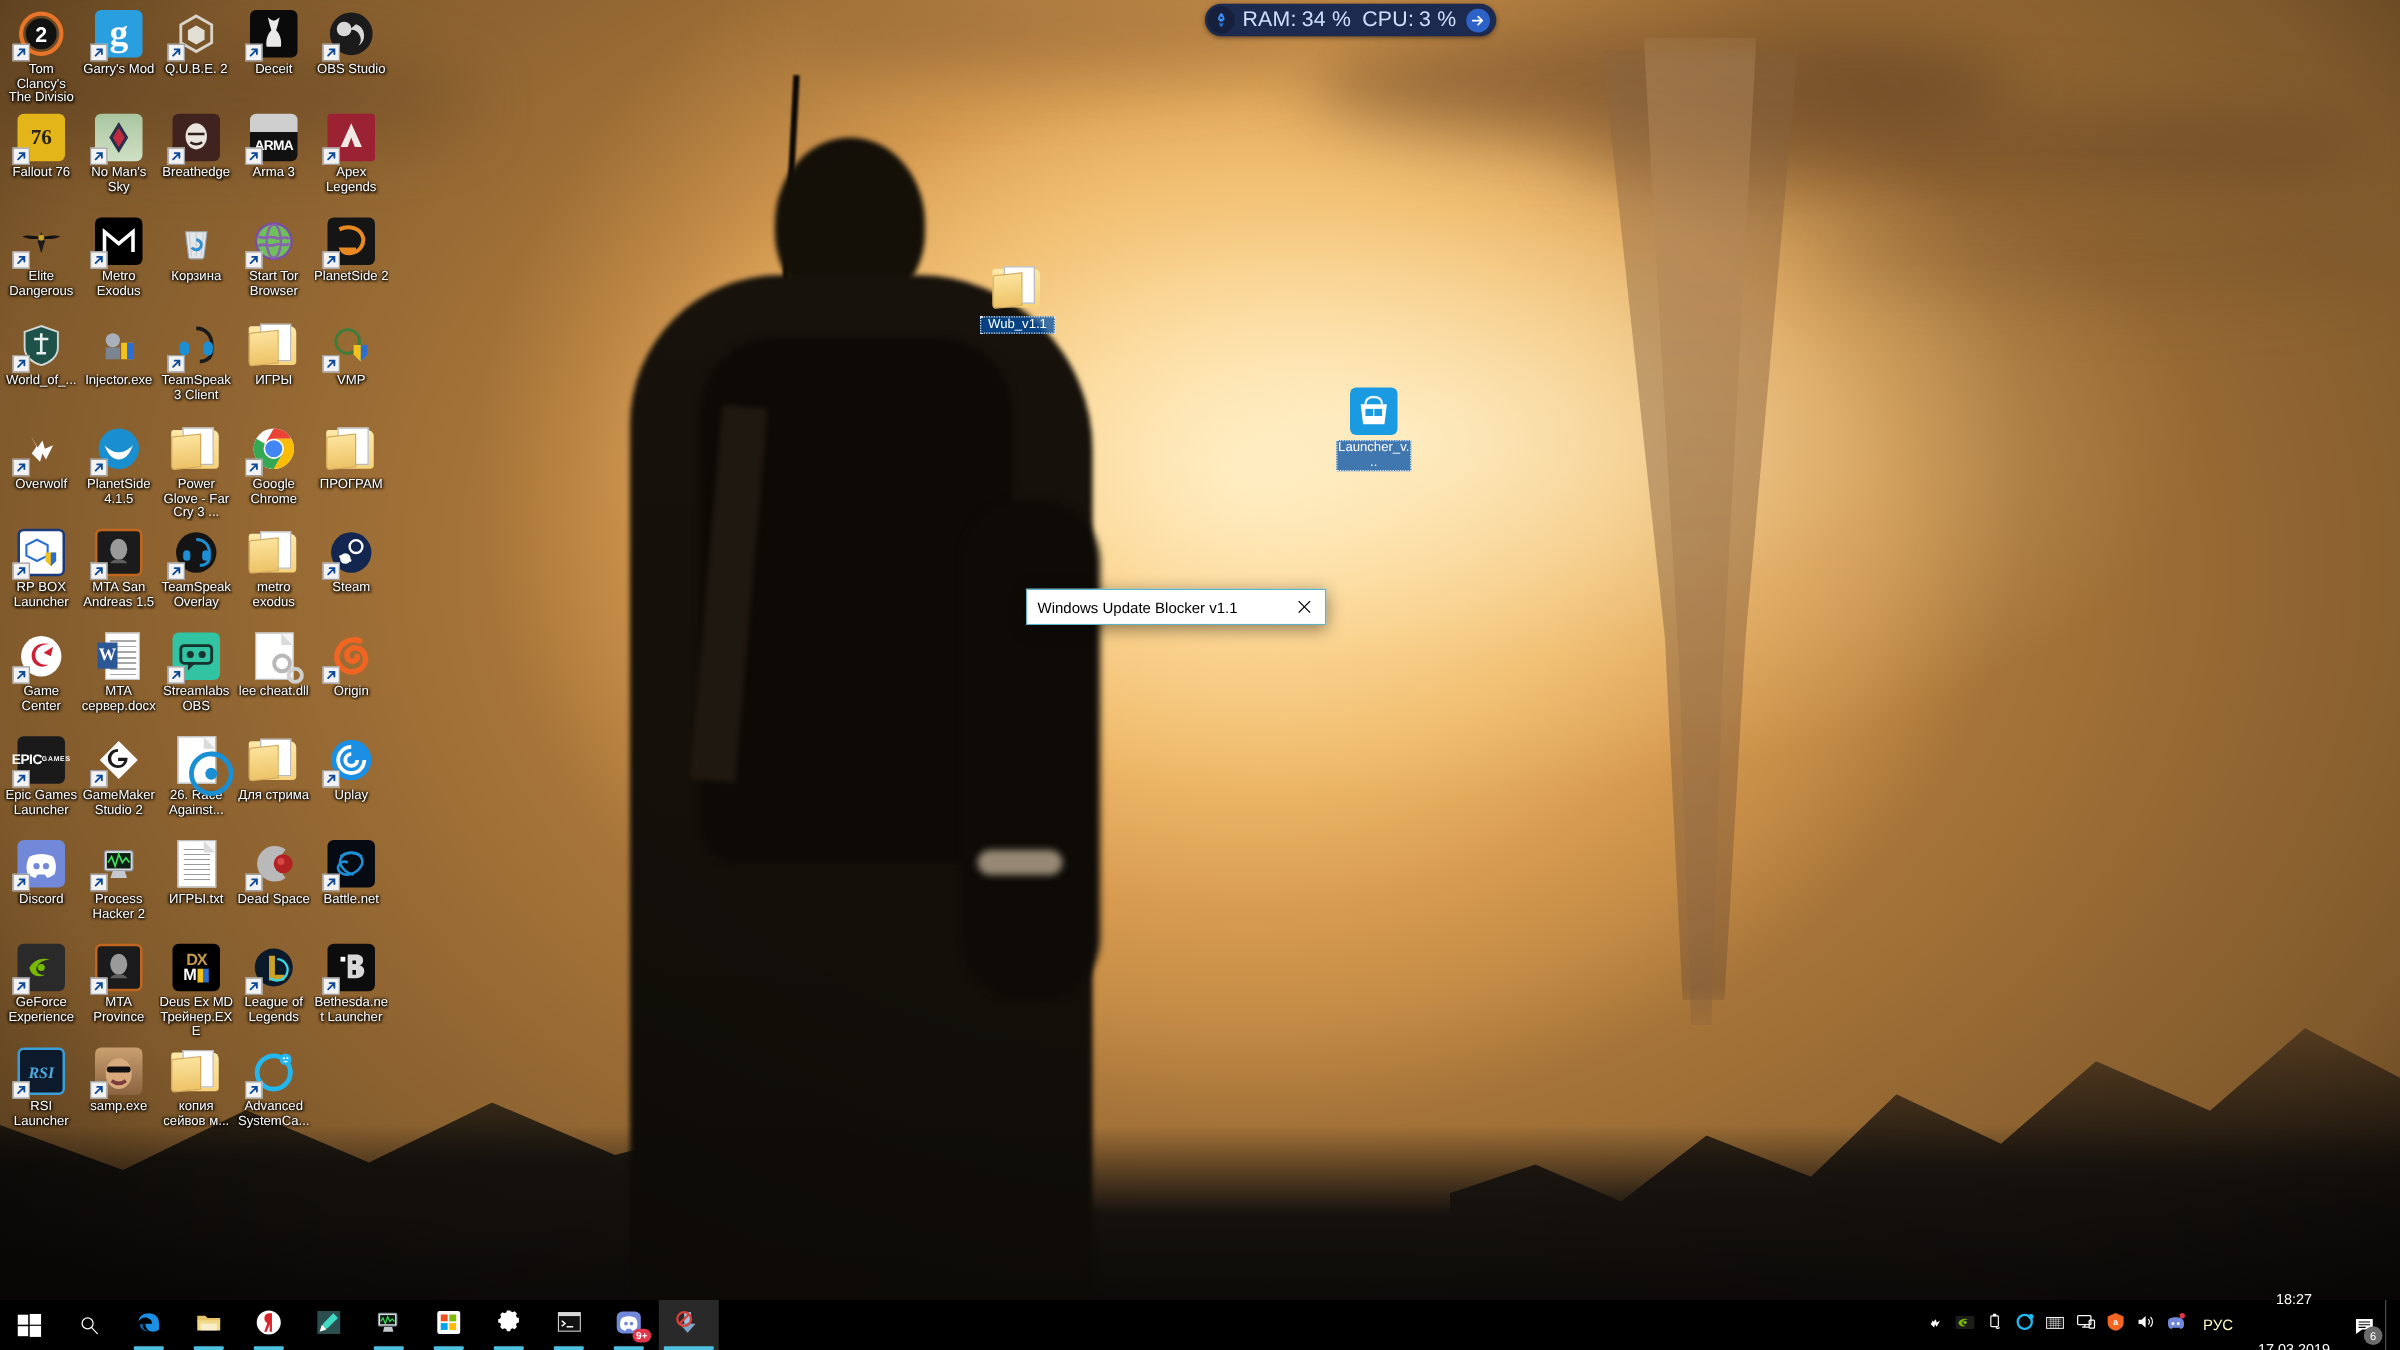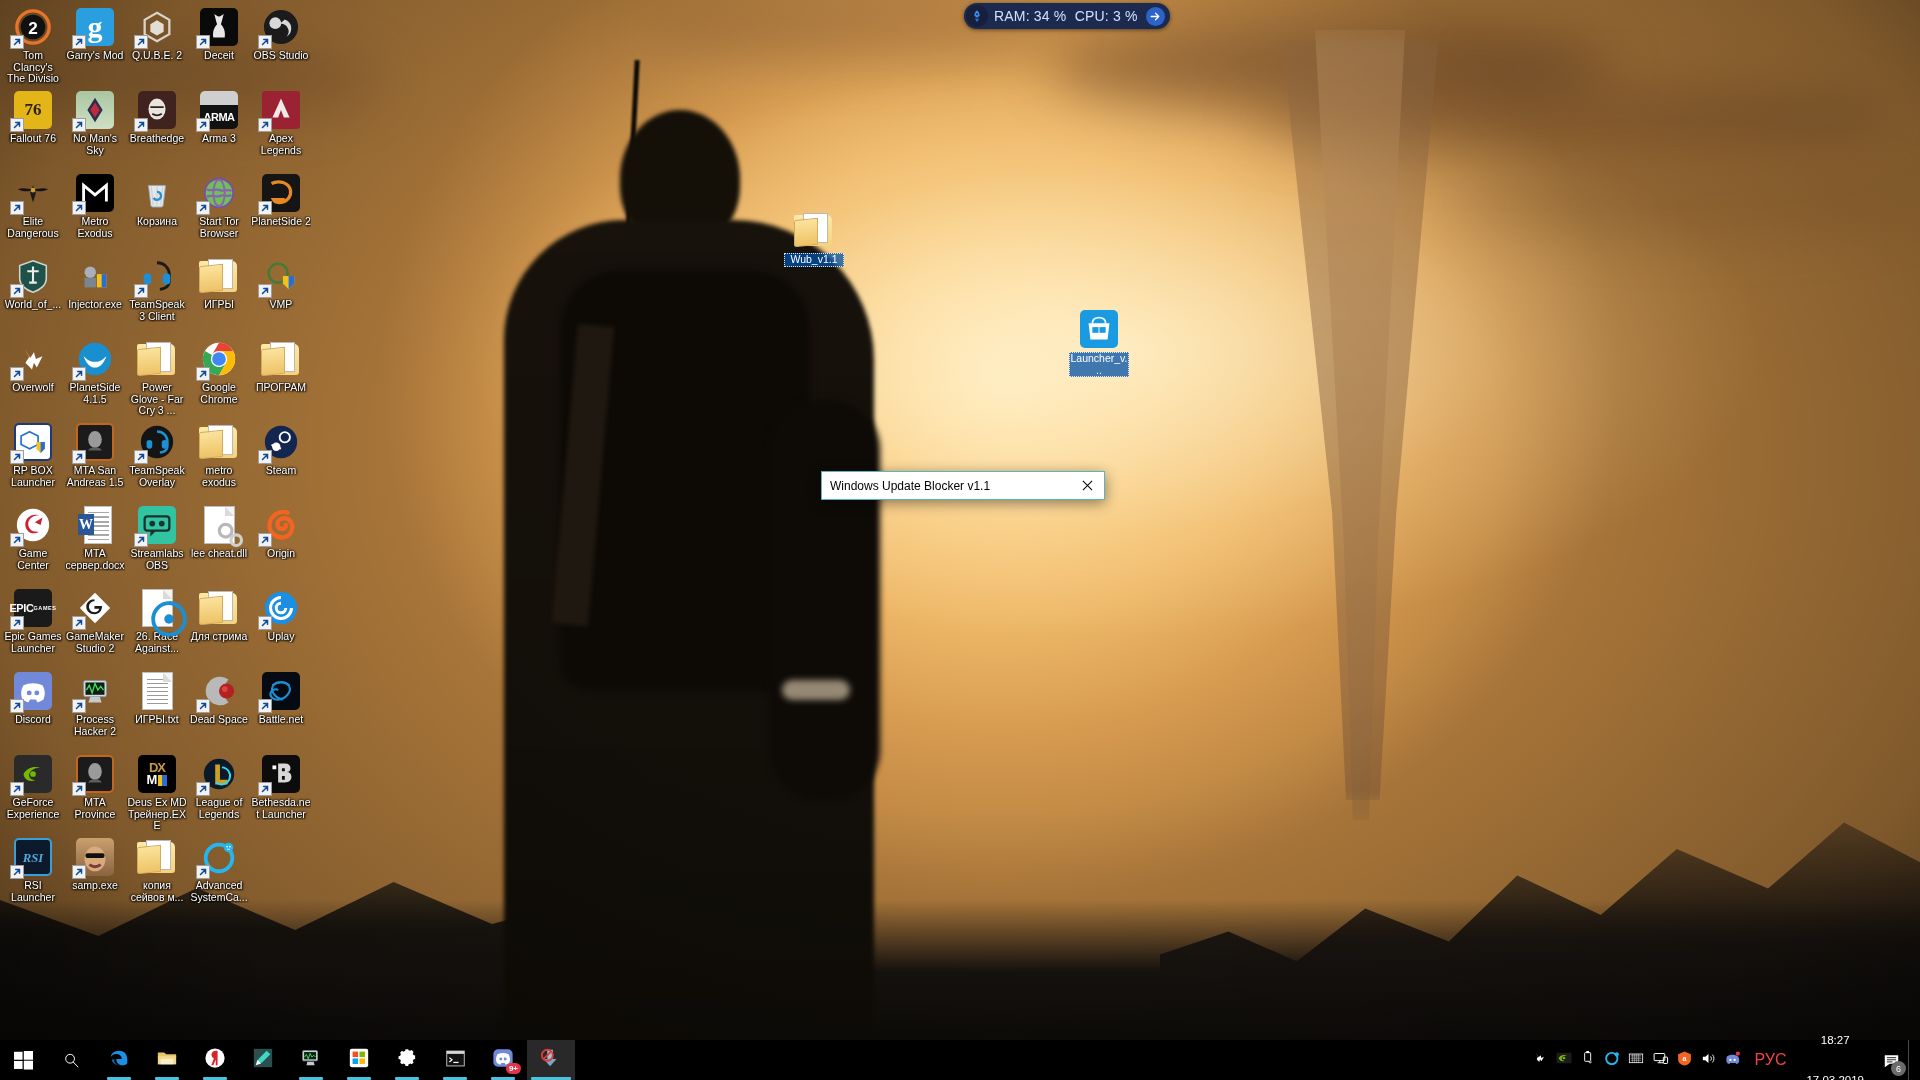--- a/index.html
+++ b/index.html
@@ -174,33 +174,33 @@
     border-radius: 13px;
     padding: 0 5px 0 2px;
     box-shadow: 0 1px 4px rgba(0,0,0,.5);
   }
   #perf-widget .pw-rocket {
     width: 22px; height: 22px; border-radius: 50%;
     background: #16203d; border: 1px solid #33graph;
     display: flex; align-items: center; justify-content: center; margin-right: 4px;
   }
   #perf-widget .pw-text {
-    color: #cfe0ff; font-size: 14px; letter-spacing: .2px; white-space: nowrap;
+    color: #cfe0ff; font-size: 17px; letter-spacing: .2px; white-space: nowrap;
   }
   #perf-widget .pw-text span { margin: 0 2px; }
   #perf-widget .pw-arrow {
     width: 19px; height: 19px; border-radius: 50%;
     background: #2d63c9; display:flex; align-items:center; justify-content:center;
     margin-left: 6px;
   }
 
   
   #dialog {
     position: absolute; left: 821px; top: 471px;
-    width: 284px;
+    width: 240px;
     background: #fff;
     border: 1px solid #5bb3c7;
     box-shadow: 0 3px 14px rgba(0,0,0,.45);
     font-size: 12px;
   }
   #dialog .titlebar {
     height: 27px; display: flex; align-items: center;
     padding-left: 8px;
     background: #fff;
   }
@@ -262,21 +262,21 @@
     border-radius: 7px; padding: 0 3px; font-weight: bold;
   }
   #tray {
     margin-left: auto; display: flex; align-items: center; padding-right: 4px;
   }
   .tray-icon {
     width: 24px; height: 40px; display: flex; align-items: center; justify-content: center;
     cursor: pointer; position: relative;
   }
   #tray-lang {
-    color: #ef4444; font-size: 16px; padding: 0 10px; cursor: pointer;
+    color: #fef9c3; font-size: 12px; padding: 0 10px; cursor: pointer;
     display: flex; align-items: center; height: 40px;
   }
   #tray-clock {
     color: #fff; font-size: 11.5px; line-height: 15px; text-align: center;
     padding: 0 10px; cursor: pointer;
     display: flex; flex-direction: column; align-items: center; justify-content: center;
     height: 40px;
     gap: 25px;
   }
   #tray-notify {

